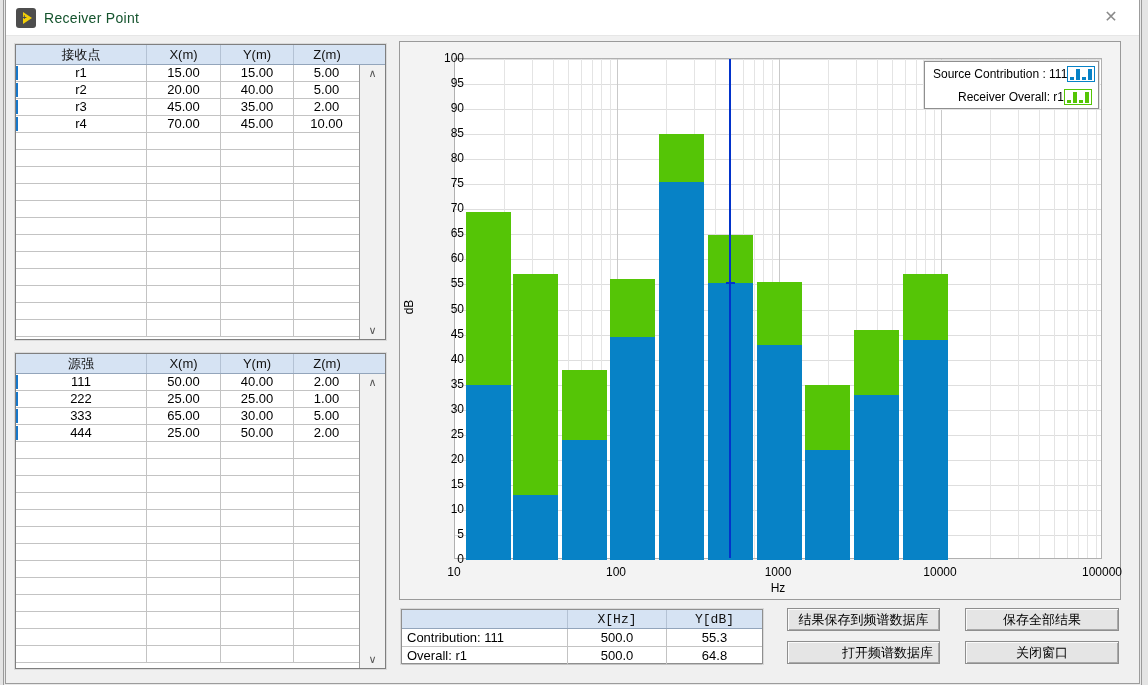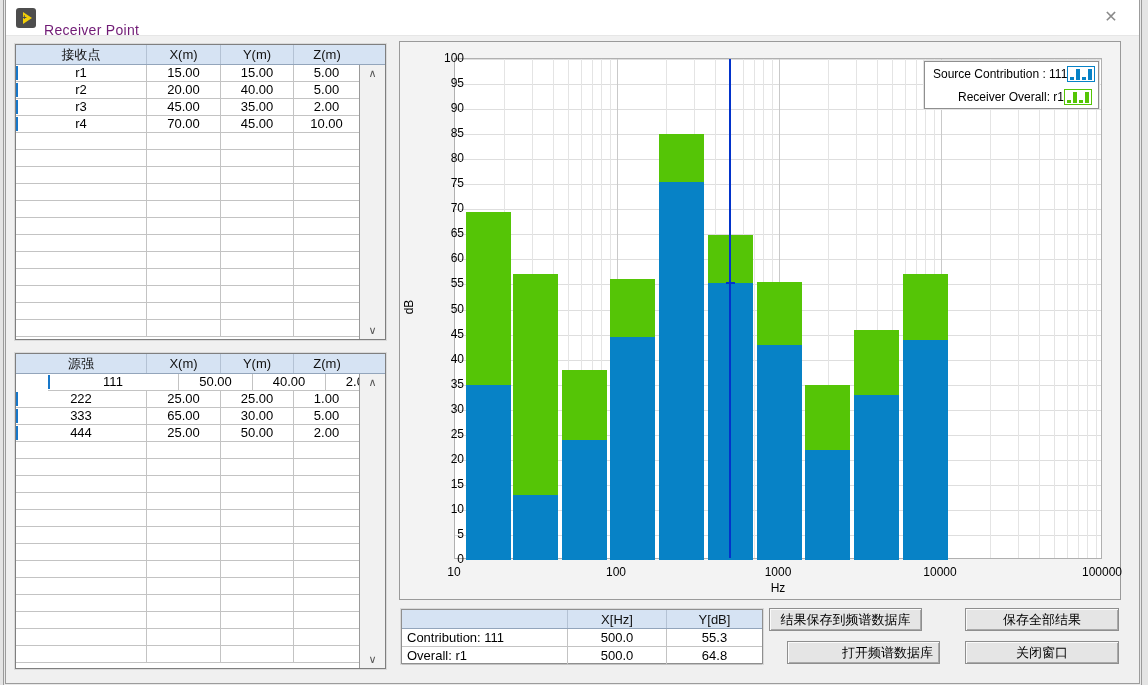--- a/index.html
+++ b/index.html
@@ -8,21 +8,21 @@
 
   .edge-left  { position:absolute; left:0; top:0; width:4px; height:100%; background:#e4e4e4; border-right:1px solid #9a9a9a; }
   .edge-right { position:absolute; right:0; top:0; width:7px; height:100%; background:#e4e4e4; border-left:1px solid #9a9a9a; }
 
   .window { position:absolute; left:5px; top:0; width:1135px; height:684px; background:#f0f0f0; border:1px solid #9c9c9c; border-top:none; }
 
   .titlebar { position:absolute; left:0; top:0; width:100%; height:36px; background:#ffffff; border-bottom:1px solid #e6e6e6; }
   .app-icon { position:absolute; left:10px; top:8px; width:20px; height:20px; background:#4d4d4d; border-radius:3px; display:flex; align-items:center; justify-content:center; }
   .app-icon .tri { width:0; height:0; border-left:9px solid #f2cf08; border-top:6px solid transparent; border-bottom:6px solid transparent; margin-left:3px; }
   .app-icon .plus { position:absolute; left:6px; top:6px; color:#4d4d4d; font-size:8px; font-weight:bold; line-height:8px; }
-  .win-title { position:absolute; left:38px; top:12px; height:36px; line-height:36px; color:#701a75; font-size:14px; letter-spacing:.3px; }
+  .win-title { position:absolute; left:38px; top:0; height:36px; line-height:36px; color:#14532d; font-size:14px; letter-spacing:.3px; }
   .close-btn { position:absolute; right:14px; top:0; height:36px; line-height:34px; width:28px; text-align:center; color:#8a8a8a; font-size:16px; cursor:default; }
 
   
   .lv-table { position:absolute; background:#ffffff; border:1px solid #7f7f7f; box-shadow:0 0 0 1px #dadada; }
   .lv-head { display:grid; height:20px; background:#d6e3f3; border-bottom:1px solid #93a5bb; }
   .lv-head .hc { font-size:13px; color:#111; text-align:center; line-height:19px; border-right:1px solid #b4c2d4; overflow:hidden; white-space:nowrap; }
   .lv-head .hc:last-child { border-right:none; }
   .lv-body { position:absolute; left:0; top:20px; right:26px; bottom:0; overflow:hidden; }
   .lv-row { display:grid; height:17px; border-bottom:1px solid #c3c3c3; position:relative; }
   .lv-row .c { font-size:13px; color:#000; text-align:center; line-height:16px; border-right:1px solid #c3c3c3; overflow:hidden; white-space:nowrap; }
@@ -194,21 +194,21 @@
     </div>
 
     <div class="lv-table" id="stable" style="left:9px; top:353px; width:371px; height:316px;">
       <div class="lv-head" style="grid-template-columns:131px 74px 73px 66px;">
         <div class="hc">源强</div>
         <div class="hc">X(m)</div>
         <div class="hc">Y(m)</div>
         <div class="hc">Z(m)</div>
       </div>
       <div class="lv-body" id="stable-body">
-          <div class="lv-row data" style="grid-template-columns: 131px 74px 73px 65px; margin-left: 32px;">
+          <div class="lv-row data" style="grid-template-columns: 131px 74px 73px 65px;">
             <div class="c">111</div>
             <div class="c">50.00</div>
             <div class="c">40.00</div>
             <div class="c">2.00</div>
           </div>
           <div class="lv-row data" style="grid-template-columns: 131px 74px 73px 65px;">
             <div class="c">222</div>
             <div class="c">25.00</div>
             <div class="c">25.00</div>
             <div class="c">1.00</div>
@@ -438,38 +438,38 @@
               <i style="width: 5px; height: 3px; background: rgb(85, 197, 6);"></i>
               <i style="width: 6px; height: 11px; background: rgb(85, 197, 6);"></i>
               <i style="width: 5px; height: 3px; background: rgb(85, 197, 6);"></i>
               <i style="width: 6px; height: 11px; background: rgb(85, 197, 6);"></i>
             </span>
           </div>
         </div>
     </div>
 
     <div class="cursor-table">
-      <div class="lv-head" style="grid-template-columns:166px 99px 95px;">
+      <div class="lv-head" style="grid-template-columns:166px 99px 95px;font-family:Liberation Mono, monospace;">
         <div class="hc"></div>
         <div class="hc">X[Hz]</div>
         <div class="hc">Y[dB]</div>
       </div>
       <div id="ctable-body">
           <div class="crow">
             <div class="c lbl">Contribution: 111</div>
             <div class="c num">500.0</div>
             <div class="c num">55.3</div>
           </div>
           <div class="crow">
             <div class="c lbl">Overall: r1</div>
             <div class="c num">500.0</div>
             <div class="c num">64.8</div>
           </div>
         </div>
     </div>
 
-    <button class="lv-btn" style="left:763px; top:608px; width:153px;">结果保存到频谱数据库</button>
+    <button class="lv-btn" style="left:781px; top:608px; width:153px;">结果保存到频谱数据库</button>
     <button class="lv-btn" style="left:959px; top:608px; width:154px;">保存全部结果</button>
     <button class="lv-btn" style="left:781px; top:641px; width:153px;padding-left:48px;">打开频谱数据库</button>
     <button class="lv-btn" style="left:959px; top:641px; width:154px;">关闭窗口</button>
 
   </div>
 </div>
 
 </body></html>

